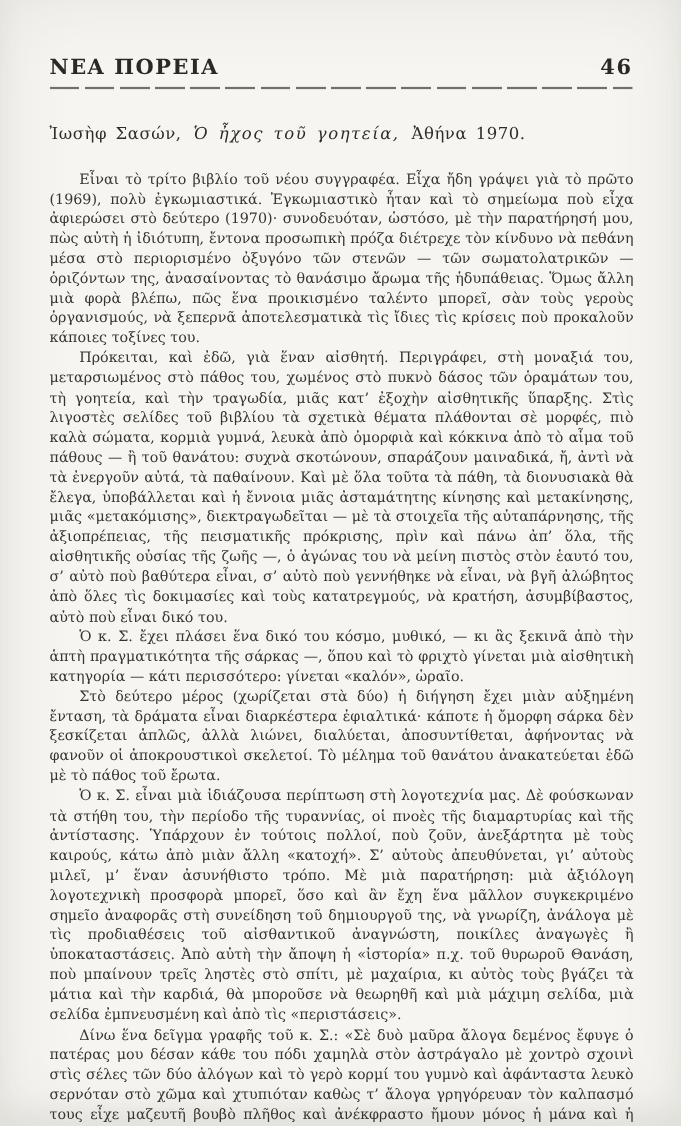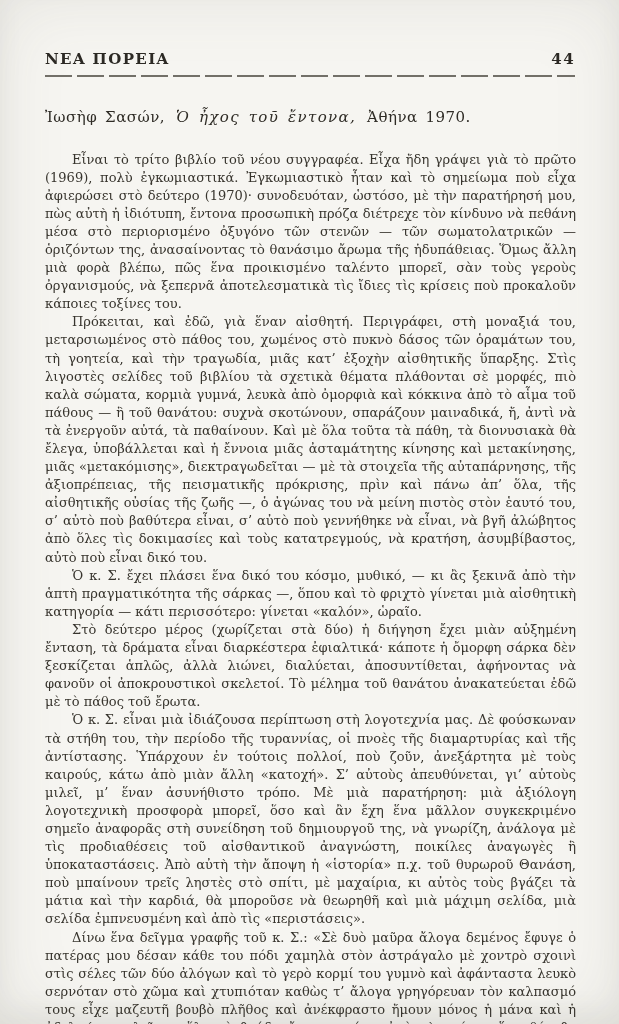--- a/index.html
+++ b/index.html
@@ -16,21 +16,21 @@
     background: #f6f5f1;
     box-shadow: inset 0 0 70px rgba(90,85,75,0.10), inset 0 -14px 24px rgba(90,85,75,0.07);
     padding: 50px 44px 0 45px;
     color: #34312b;
   }
   .header-row {
     display: flex;
     justify-content: space-between;
     align-items: baseline;
     font-weight: bold;
-    font-size: 15px;
+    font-size: 19px;
     letter-spacing: 1.4px;
     color: #2c2924;
     gap: 36px;
   }
   .header-rule {
     margin-top: 7px;
     height: 1.5px;
     background: repeating-linear-gradient(90deg, #5b5850 0px, #5b5850 27px, rgba(0,0,0,0) 27px, rgba(0,0,0,0) 32px);
     opacity: 0.85;
   }
@@ -60,27 +60,27 @@
     text-indent: 27px;
   }
 </style>
 </head>
 <body>
 
 <div class="page">
 
   <div class="header-row">
     <span>ΝΕΑ ΠΟΡΕΙΑ</span>
-    <span>44</span>
+    <span>46</span>
   </div>
   <div class="header-rule"></div>
 
   <div class="biblio-line">
     <span class="author">Ἰωσὴφ Σασών,</span>
-    <span class="book">Ὁ ἦχος τοῦ ἔντονα,</span>
+    <span class="book">Ὁ ἦχος τοῦ γοητεία,</span>
     <span class="place">Ἀθήνα 1970.</span>
   </div>
 
   <div class="body-text">
     <p>Εἶναι τὸ τρίτο βιβλίο τοῦ νέου συγγραφέα. Εἶχα ἤδη γράψει γιὰ τὸ πρῶτο (1969), πολὺ ἐγκωμιαστικά. Ἐγκωμιαστικὸ ἦταν καὶ τὸ σημείωμα ποὺ εἶχα ἀφιερώσει στὸ δεύτερο (1970)· συνοδευόταν, ὡστόσο, μὲ τὴν παρατήρησή μου, πὼς αὐτὴ ἡ ἰδιότυπη, ἔντονα προσωπικὴ πρόζα διέτρεχε τὸν κίνδυνο νὰ πεθάνη μέσα στὸ περιορισμένο ὀξυγόνο τῶν στενῶν — τῶν σωματολατρικῶν — ὁριζόντων της, ἀνασαίνοντας τὸ θανάσιμο ἄρωμα τῆς ἡδυπάθειας. Ὅμως ἄλλη μιὰ φορὰ βλέπω, πῶς ἕνα προικισμένο ταλέντο μπορεῖ, σὰν τοὺς γεροὺς ὀργανισμούς, νὰ ξεπερνᾶ ἀποτελεσματικὰ τὶς ἴδιες τὶς κρίσεις ποὺ προκαλοῦν κάποιες τοξίνες του.</p>
     <p>Πρόκειται, καὶ ἐδῶ, γιὰ ἕναν αἰσθητή. Περιγράφει, στὴ μοναξιά του, μεταρσιωμένος στὸ πάθος του, χωμένος στὸ πυκνὸ δάσος τῶν ὁραμάτων του, τὴ γοητεία, καὶ τὴν τραγωδία, μιᾶς κατ’ ἐξοχὴν αἰσθητικῆς ὕπαρξης. Στὶς λιγοστὲς σελίδες τοῦ βιβλίου τὰ σχετικὰ θέματα πλάθονται σὲ μορφές, πιὸ καλὰ σώματα, κορμιὰ γυμνά, λευκὰ ἀπὸ ὀμορφιὰ καὶ κόκκινα ἀπὸ τὸ αἷμα τοῦ πάθους — ἢ τοῦ θανάτου: συχνὰ σκοτώνουν, σπαράζουν μαιναδικά, ἤ, ἀντὶ νὰ τὰ ἐνεργοῦν αὐτά, τὰ παθαίνουν. Καὶ μὲ ὅλα τοῦτα τὰ πάθη, τὰ διονυσιακὰ θὰ ἔλεγα, ὑποβάλλεται καὶ ἡ ἔννοια μιᾶς ἀσταμάτητης κίνησης καὶ μετακίνησης, μιᾶς «μετακόμισης», διεκτραγωδεῖται — μὲ τὰ στοιχεῖα τῆς αὐταπάρνησης, τῆς ἀξιοπρέπειας, τῆς πεισματικῆς πρόκρισης, πρὶν καὶ πάνω ἀπ’ ὅλα, τῆς αἰσθητικῆς οὐσίας τῆς ζωῆς —, ὁ ἀγώνας του νὰ μείνη πιστὸς στὸν ἑαυτό του, σ’ αὐτὸ ποὺ βαθύτερα εἶναι, σ’ αὐτὸ ποὺ γεννήθηκε νὰ εἶναι, νὰ βγῆ ἀλώβητος ἀπὸ ὅλες τὶς δοκιμασίες καὶ τοὺς κατατρεγμούς, νὰ κρατήση, ἀσυμβίβαστος, αὐτὸ ποὺ εἶναι δικό του.</p>
     <p>Ὁ κ. Σ. ἔχει πλάσει ἕνα δικό του κόσμο, μυθικό, — κι ἂς ξεκινᾶ ἀπὸ τὴν ἁπτὴ πραγματικότητα τῆς σάρκας —, ὅπου καὶ τὸ φριχτὸ γίνεται μιὰ αἰσθητικὴ κατηγορία — κάτι περισσότερο: γίνεται «καλόν», ὡραῖο.</p>
     <p>Στὸ δεύτερο μέρος (χωρίζεται στὰ δύο) ἡ διήγηση ἔχει μιὰν αὐξημένη ἔνταση, τὰ δράματα εἶναι διαρκέστερα ἐφιαλτικά· κάποτε ἡ ὄμορφη σάρκα δὲν ξεσκίζεται ἁπλῶς, ἀλλὰ λιώνει, διαλύεται, ἀποσυντίθεται, ἀφήνοντας νὰ φανοῦν οἱ ἀποκρουστικοὶ σκελετοί. Τὸ μέλημα τοῦ θανάτου ἀνακατεύεται ἐδῶ μὲ τὸ πάθος τοῦ ἔρωτα.</p>
     <p>Ὁ κ. Σ. εἶναι μιὰ ἰδιάζουσα περίπτωση στὴ λογοτεχνία μας. Δὲ φούσκωναν τὰ στήθη του, τὴν περίοδο τῆς τυραννίας, οἱ πνοὲς τῆς διαμαρτυρίας καὶ τῆς ἀντίστασης. Ὑπάρχουν ἐν τούτοις πολλοί, ποὺ ζοῦν, ἀνεξάρτητα μὲ τοὺς καιρούς, κάτω ἀπὸ μιὰν ἄλλη «κατοχή». Σ’ αὐτοὺς ἀπευθύνεται, γι’ αὐτοὺς μιλεῖ, μ’ ἕναν ἀσυνήθιστο τρόπο. Μὲ μιὰ παρατήρηση: μιὰ ἀξιόλογη λογοτεχνικὴ προσφορὰ μπορεῖ, ὅσο καὶ ἂν ἔχη ἕνα μᾶλλον συγκεκριμένο σημεῖο ἀναφορᾶς στὴ συνείδηση τοῦ δημιουργοῦ της, νὰ γνωρίζη, ἀνάλογα μὲ τὶς προδιαθέσεις τοῦ αἰσθαντικοῦ ἀναγνώστη, ποικίλες ἀναγωγὲς ἢ ὑποκαταστάσεις. Ἀπὸ αὐτὴ τὴν ἄποψη ἡ «ἱστορία» π.χ. τοῦ θυρωροῦ Θανάση, ποὺ μπαίνουν τρεῖς ληστὲς στὸ σπίτι, μὲ μαχαίρια, κι αὐτὸς τοὺς βγάζει τὰ μάτια καὶ τὴν καρδιά, θὰ μποροῦσε νὰ θεωρηθῆ καὶ μιὰ μάχιμη σελίδα, μιὰ σελίδα ἐμπνευσμένη καὶ ἀπὸ τὶς «περιστάσεις».</p>
     <p>Δίνω ἕνα δεῖγμα γραφῆς τοῦ κ. Σ.: «Σὲ δυὸ μαῦρα ἄλογα δεμένος ἔφυγε ὁ πατέρας μου δέσαν κάθε του πόδι χαμηλὰ στὸν ἀστράγαλο μὲ χοντρὸ σχοινὶ στὶς σέλες τῶν δύο ἀλόγων καὶ τὸ γερὸ κορμί του γυμνὸ καὶ ἀφάνταστα λευκὸ σερνόταν στὸ χῶμα καὶ χτυπιόταν καθὼς τ’ ἄλογα γρηγόρευαν τὸν καλπασμό τους εἶχε μαζευτῆ βουβὸ πλῆθος καὶ ἀνέκφραστο ἤμουν μόνος ἡ μάνα καὶ ἡ ἀδελφή μου λεῖπαν ὅλο τὸ βράδυ ἄκουγα κάτω ἀπὸ τὴν πόρτα ἕνα θόρυβο πριονιοῦ καὶ τὸ πρωὶ μπρὸς στὸ πλα-</p>

